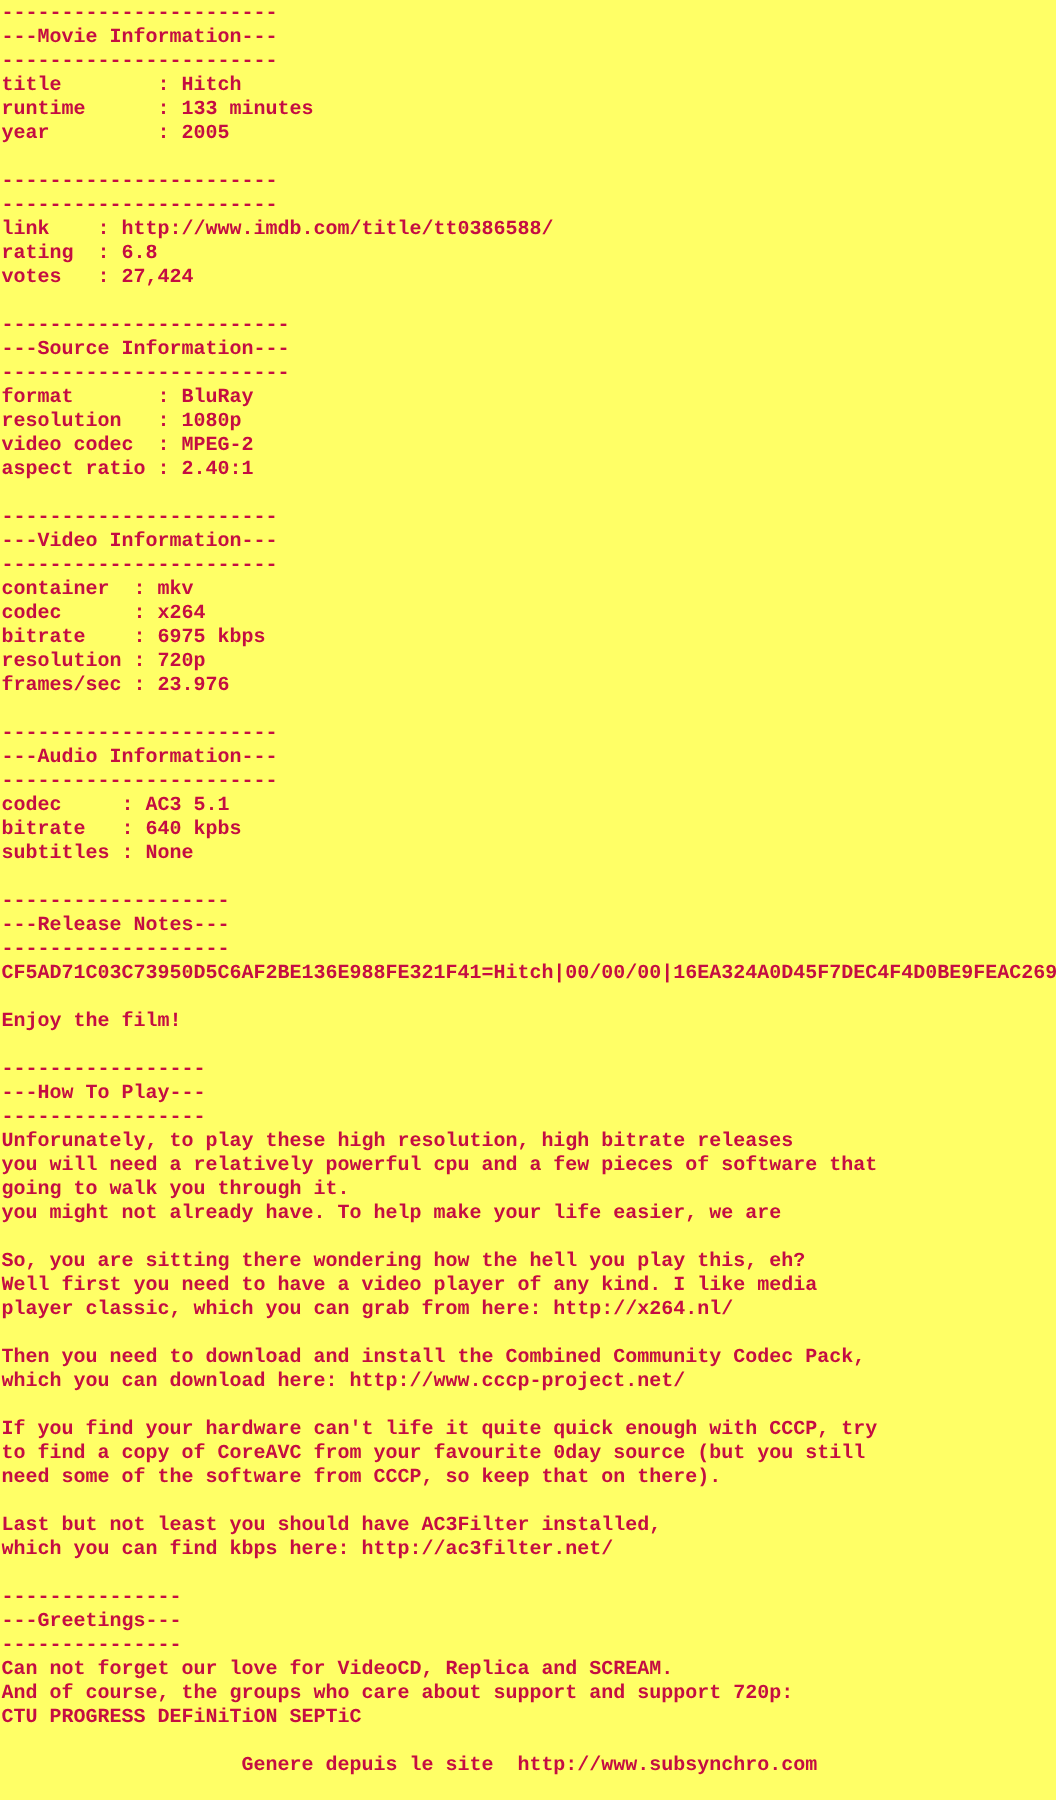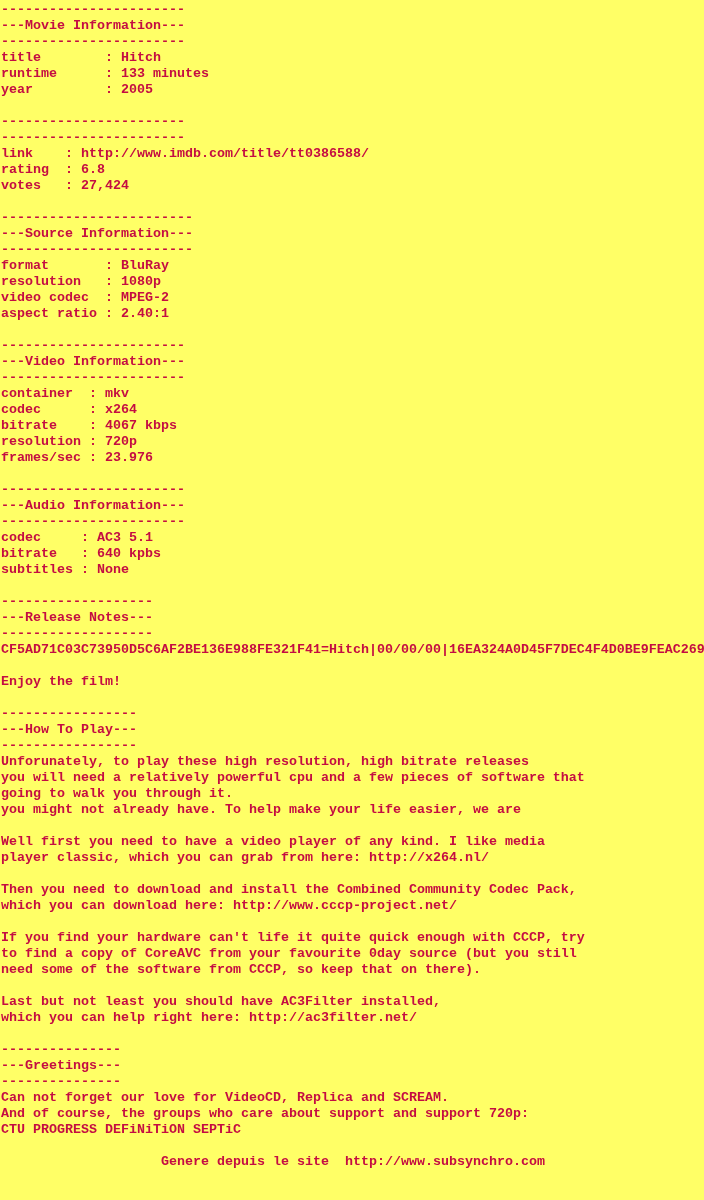--- a/index.html
+++ b/index.html
@@ -54,21 +54,21 @@
   <div class="line">resolution   : 1080p</div>
   <div class="line">video codec  : MPEG-2</div>
   <div class="line">aspect ratio : 2.40:1</div>
   <div class="line"></div>
 
   <div class="line">-----------------------</div>
   <div class="line">---Video Information---</div>
   <div class="line">-----------------------</div>
   <div class="line">container  : mkv</div>
   <div class="line">codec      : x264</div>
-  <div class="line">bitrate    : 4067 kbps</div>
+  <div class="line">bitrate    : 6975 kbps</div>
   <div class="line">resolution : 720p</div>
   <div class="line">frames/sec : 23.976</div>
   <div class="line"></div>
 
   <div class="line">-----------------------</div>
   <div class="line">---Audio Information---</div>
   <div class="line">-----------------------</div>
   <div class="line">codec     : AC3 5.1</div>
   <div class="line">bitrate   : 640 kpbs</div>
   <div class="line">subtitles : None</div>
@@ -83,32 +83,33 @@
   <div class="line"></div>
 
   <div class="line">-----------------</div>
   <div class="line">---How To Play---</div>
   <div class="line">-----------------</div>
   <div class="line">Unforunately, to play these high resolution, high bitrate releases</div>
   <div class="line">you will need a relatively powerful cpu and a few pieces of software that</div>
   <div class="line">going to walk you through it.</div>
   <div class="line">you might not already have. To help make your life easier, we are</div>
   <div class="line"></div>
+  <div class="line">So, you are sitting there wondering how the hell you play this, eh?</div>
   <div class="line">Well first you need to have a video player of any kind. I like media</div>
   <div class="line">player classic, which you can grab from here: http://x264.nl/</div>
   <div class="line"></div>
   <div class="line">Then you need to download and install the Combined Community Codec Pack,</div>
   <div class="line">which you can download here: http://www.cccp-project.net/</div>
   <div class="line"></div>
   <div class="line">If you find your hardware can't life it quite quick enough with CCCP, try</div>
   <div class="line">to find a copy of CoreAVC from your favourite 0day source (but you still</div>
   <div class="line">need some of the software from CCCP, so keep that on there).</div>
   <div class="line"></div>
   <div class="line">Last but not least you should have AC3Filter installed,</div>
-  <div class="line">which you can help right here: http://ac3filter.net/</div>
+  <div class="line">which you can find kbps here: http://ac3filter.net/</div>
   <div class="line"></div>
 
   <div class="line">---------------</div>
   <div class="line">---Greetings---</div>
   <div class="line">---------------</div>
   <div class="line">Can not forget our love for VideoCD, Replica and SCREAM.</div>
   <div class="line">And of course, the groups who care about support and support 720p:</div>
   <div class="line">CTU PROGRESS DEFiNiTiON SEPTiC</div>
   <div class="line"></div>
 

